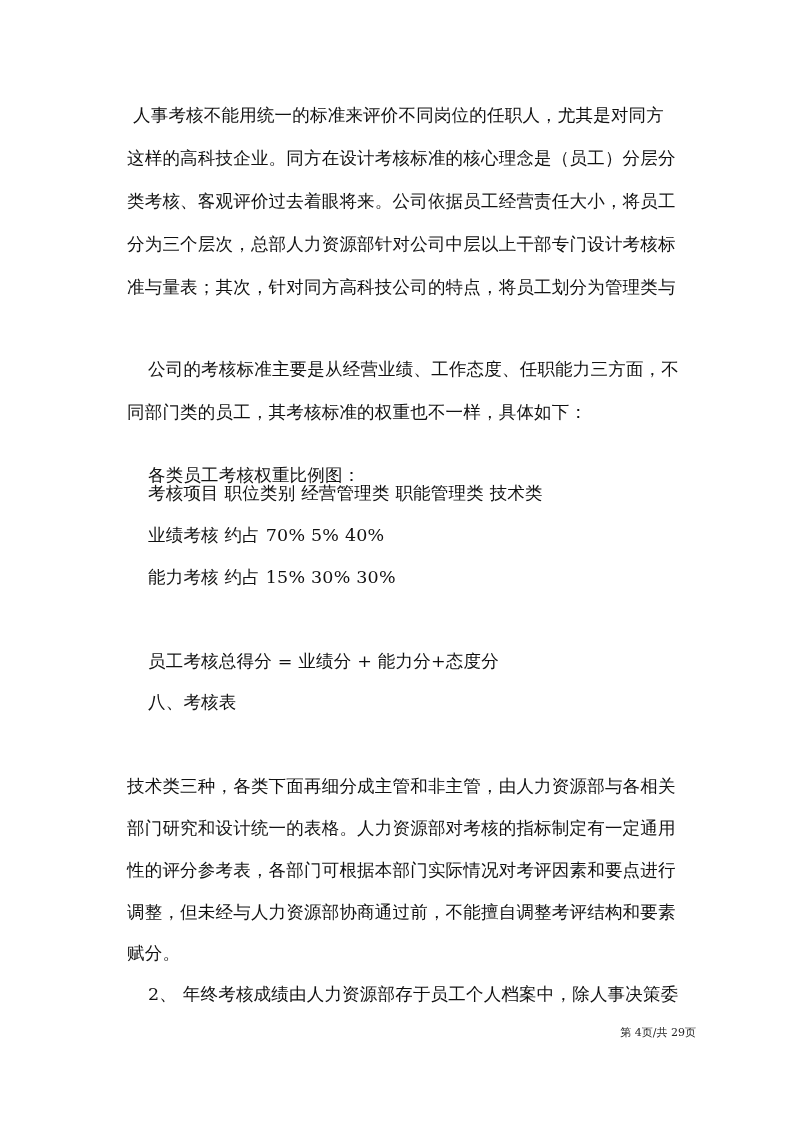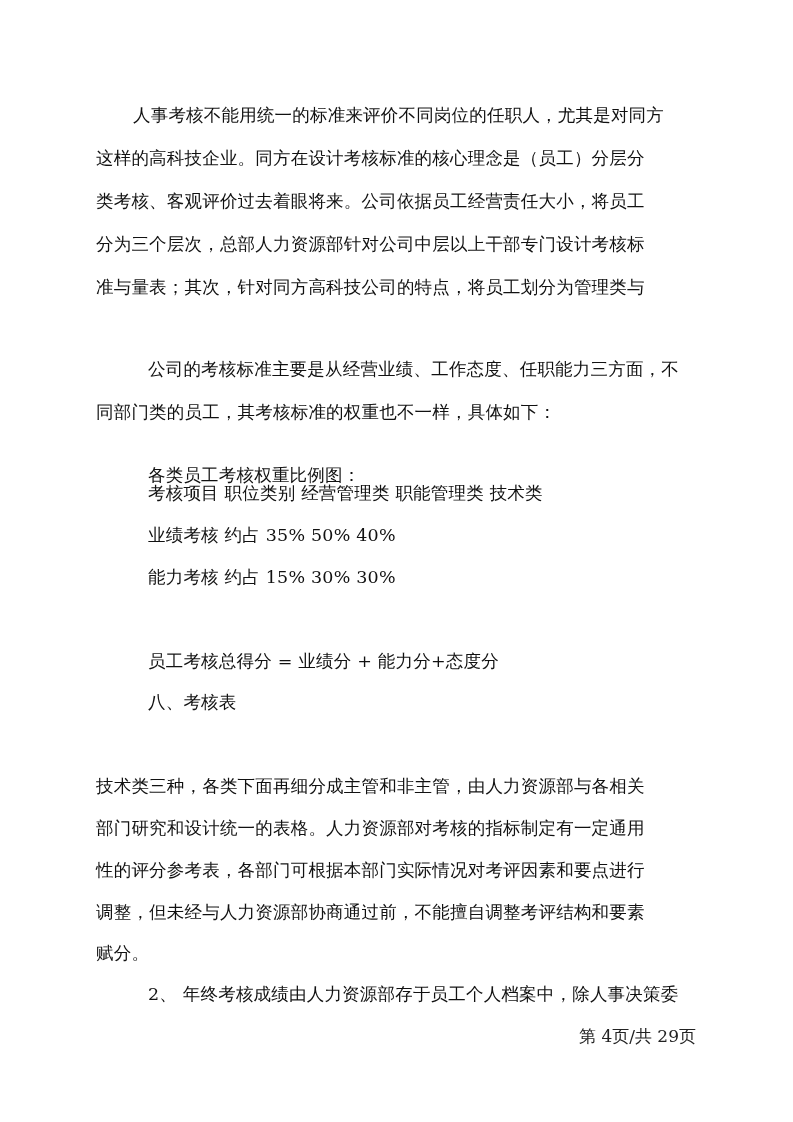--- a/index.html
+++ b/index.html
@@ -4,33 +4,33 @@
   <style>
     html, body { margin: 0; padding: 0; background: #ffffff; }
     body { width: 793px; height: 1122px; position: relative; overflow: hidden; }
     .page {
       position: absolute; left: 0; top: 0; width: 793px; height: 1122px; background: #ffffff;
       font-family: "DejaVu Serif", "Liberation Serif", serif;
       color: #111111;
     }
     .line {
       position: absolute;
-      left: 96px;
+      left: 127px;
       font-size: 17.5px;
       line-height: 22px;
       white-space: nowrap;
       letter-spacing: 0.2px;
     }
     .indent { left: 133px; }
     .indent-s { left: 131px; margin-left: 17px; }
     .footer {
       position: absolute;
       right: 97px;
       top: 1025px;
-      font-size: 17px;
+      font-size: 11px;
       color: #222222;
       font-family: "DejaVu Serif", "Liberation Serif", serif;
     }
   </style>
 </head>
 <body>
 
 <div class="page">
 
   <div class="line indent" style="top:104px">人事考核不能用统一的标准来评价不同岗位的任职人，尤其是对同方</div>
@@ -38,21 +38,21 @@
   <div class="line" style="top:190px">类考核、客观评价过去着眼将来。公司依据员工经营责任大小，将员工</div>
   <div class="line" style="top:233px">分为三个层次，总部人力资源部针对公司中层以上干部专门设计考核标</div>
   <div class="line" style="top:276px">准与量表；其次，针对同方高科技公司的特点，将员工划分为管理类与</div>
 
   <div class="line indent-s" style="top:358px">公司的考核标准主要是从经营业绩、工作态度、任职能力三方面，不</div>
   <div class="line" style="top:401px">同部门类的员工，其考核标准的权重也不一样，具体如下：</div>
 
   <div class="line indent-s" style="top:464px">各类员工考核权重比例图：</div>
 
   <div class="line indent-s" style="top:482px">考核项目  职位类别  经营管理类  职能管理类  技术类</div>
-  <div class="line indent-s" style="top:524px">业绩考核  约占 35%  50%  40%</div>
+  <div class="line indent-s" style="top:524px">业绩考核  约占 70%  5%  40%</div>
   <div class="line indent-s" style="top:566px">能力考核  约占 15%  30%  30%</div>
 
   <div class="line indent-s" style="top:650px">员工考核总得分 = 业绩分 + 能力分+态度分</div>
   <div class="line indent-s" style="top:691px">八、考核表</div>
 
   <div class="line" style="top:775px">技术类三种，各类下面再细分成主管和非主管，由人力资源部与各相关</div>
   <div class="line" style="top:817px">部门研究和设计统一的表格。人力资源部对考核的指标制定有一定通用</div>
   <div class="line" style="top:859px">性的评分参考表，各部门可根据本部门实际情况对考评因素和要点进行</div>
   <div class="line" style="top:901px">调整，但未经与人力资源部协商通过前，不能擅自调整考评结构和要素</div>
   <div class="line" style="top:942px">赋分。</div>

